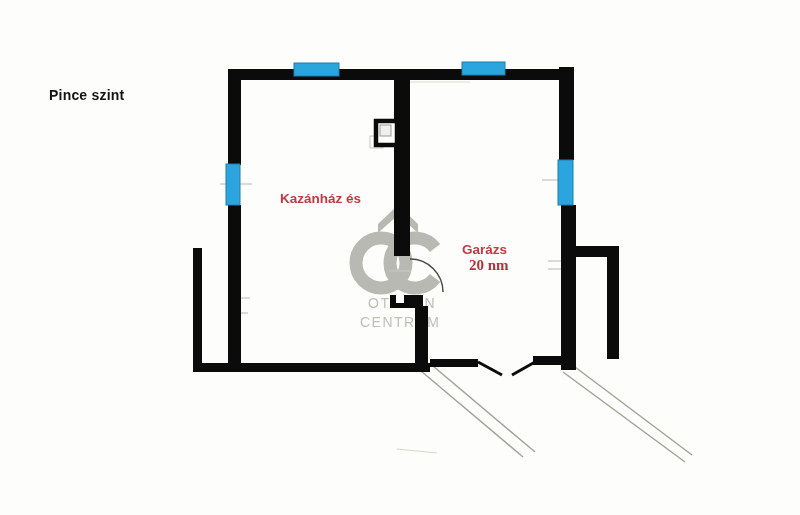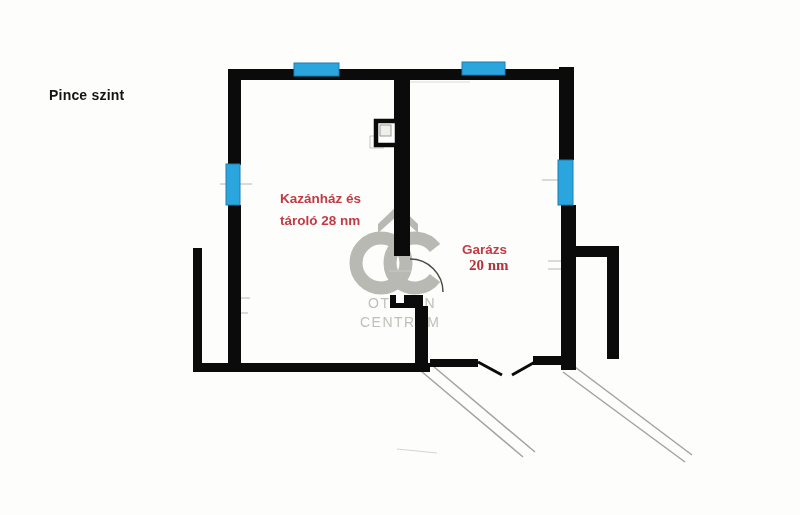--- a/index.html
+++ b/index.html
@@ -122,20 +122,19 @@
         <rect x="558" y="148" width="15" height="45"></rect>
       </g>
     </svg>
   </div>
 
   <div class="layer label-layer">
     <div class="abs page-title">Pince szint</div>
 
     <div class="abs room-label room-label-boiler">
       <div>Kazánház és</div>
-      <div>tároló 28 nm</div>
     </div>
 
     <div class="abs room-label room-label-garage-name">Garázs</div>
     <div class="abs room-label-garage-area">20 nm</div>
   </div>
 
 </div>
 
 </body></html>

